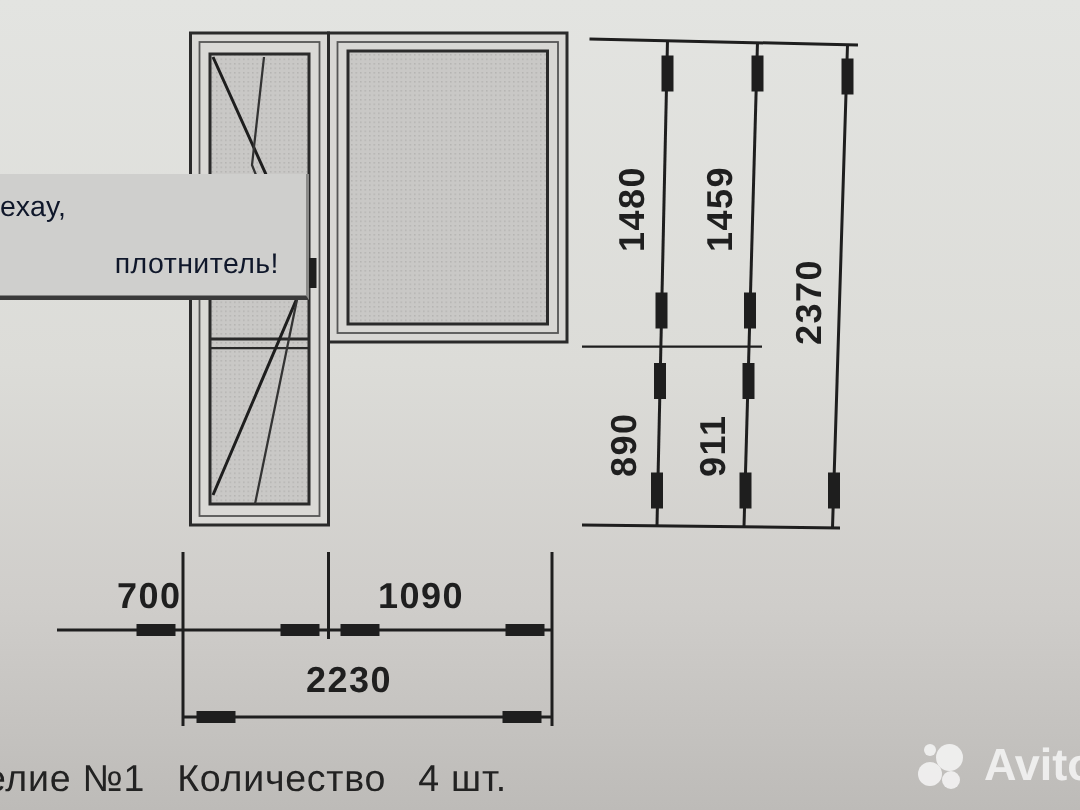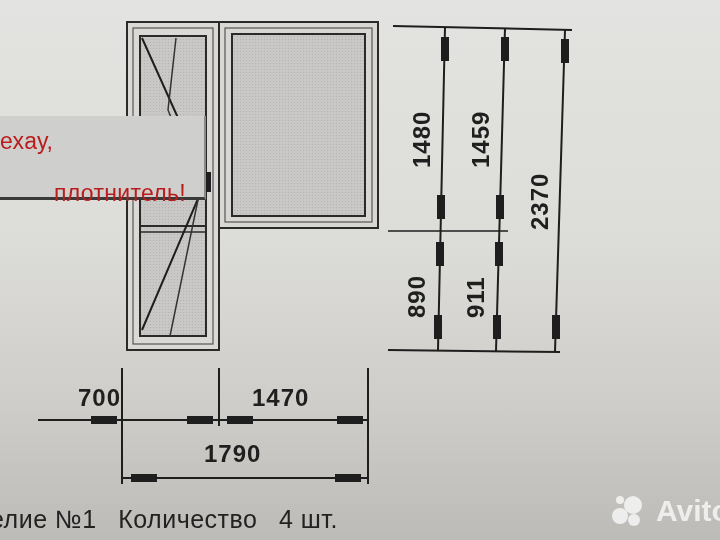--- a/index.html
+++ b/index.html
@@ -8,21 +8,21 @@
     background: linear-gradient(180deg, #e3e4e1 0%, #dcdcd8 45%, #cfcdca 75%, #bdbbb8 100%);
     font-family: "Liberation Sans", sans-serif;
   }
   svg.drawing { position:absolute; left:0; top:0; }
   .tooltip {
     position:absolute; left:-6px; top:116px; width:212px; height:84px;
     background:#cfcfcd; border-bottom:3px solid #3a3a3a; border-right:2px solid #8a8a88;
     box-sizing:border-box;
   }
   .tooltip .line {
-    position:absolute; right:18px; font-size:23px; color:#b91c1c; white-space:nowrap;
+    position:absolute; right:18px; font-size:19px; color:#0f172a; white-space:nowrap;
     letter-spacing:0.3px;
   }
   .dimtext { position:absolute; font-size:24px; color:#1f1f1f; font-weight:bold; letter-spacing:1px; }
   .vdim { transform-origin: left top; transform: rotate(-90deg); }
   .caption { position:absolute; left:-10px; top:505px; font-size:25px; color:#222; white-space:nowrap; letter-spacing:0.5px; }
   .caption span { margin-right:14px; }
   .avito { position:absolute; left:612px; top:494px; display:flex; align-items:center; color:#f2f2f2; font-size:30px; font-weight:bold; opacity:0.92; }
   .avito .dots { position:relative; width:40px; height:34px; margin-right:4px; }
   .avito .dot { position:absolute; border-radius:50%; background:#f2f2f2; }
 </style>
@@ -84,32 +84,32 @@
     <rect x="188" y="417" width="24" height="6"></rect>
     <rect x="228" y="417" width="24" height="6"></rect>
     <rect x="338" y="417" width="24" height="6"></rect>
     <rect x="132" y="475" width="24" height="6"></rect>
     <rect x="336" y="475" width="24" height="6"></rect>
   </g>
 </svg>
 
 <div class="tooltip">
   <div class="line" style="top:12px; right:auto; left:6px;">ехау,</div>
-  <div class="line" style="top:64px;">плотнитель!</div>
+  <div class="line" style="top:50px;">плотнитель!</div>
 </div>
 
 <div class="dimtext vdim" style="left:408px; top:168px;">1480</div>
 <div class="dimtext vdim" style="left:467px; top:168px;">1459</div>
 <div class="dimtext vdim" style="left:526px; top:230px;">2370</div>
 <div class="dimtext vdim" style="left:403px; top:318px;">890</div>
 <div class="dimtext vdim" style="left:462px; top:318px;">911</div>
 
 <div class="dimtext" style="left:38px; top:384px;margin-left:40px;">700</div>
-<div class="dimtext" style="left:252px; top:384px;">1470</div>
-<div class="dimtext" style="left:204px; top:440px;">1790</div>
+<div class="dimtext" style="left:252px; top:384px;">1090</div>
+<div class="dimtext" style="left:204px; top:440px;">2230</div>
 
 <div class="caption">
   <span>елие №1</span>
   <span>Количество</span>
   <span>4 шт.</span>
 </div>
 
 <div class="avito">
   <div class="dots">
     <div class="dot" style="left:0; top:14px; width:16px; height:16px;"></div>

